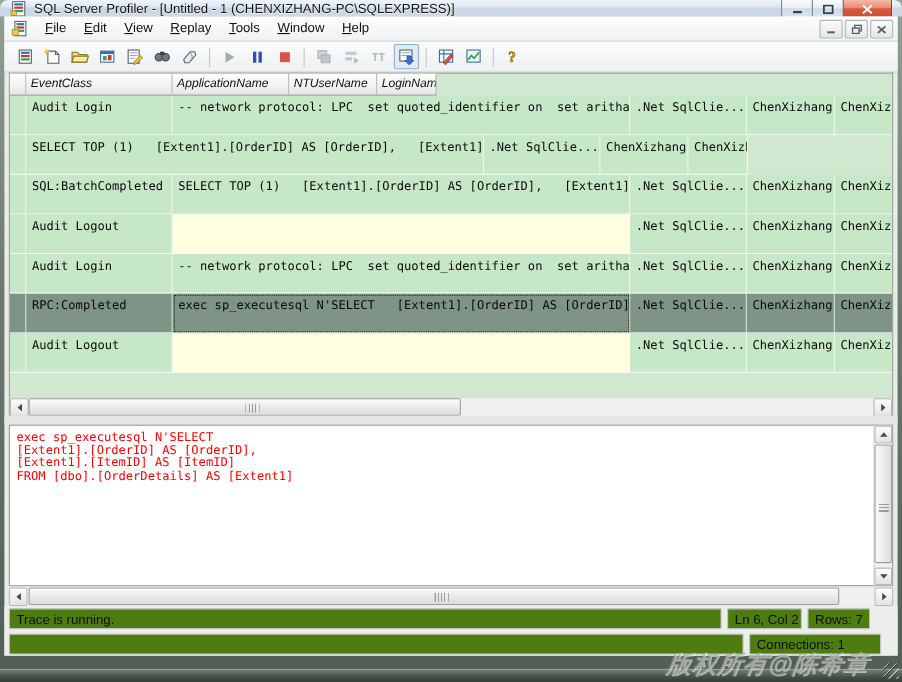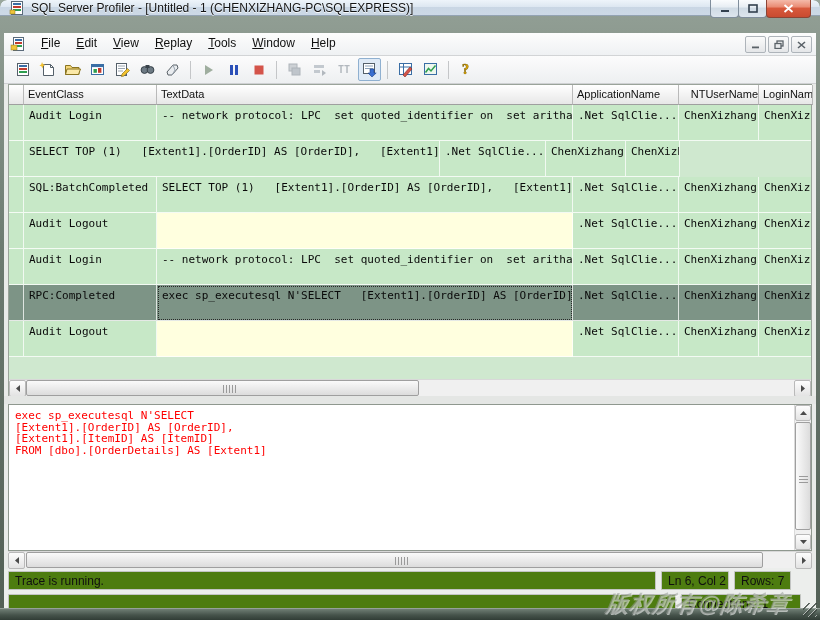--- a/index.html
+++ b/index.html
@@ -21,21 +21,21 @@
   .winbtn { width:29px; height:19px; border:1px solid #808e9c; border-top:none;
             border-radius:0 0 4px 4px; margin-left:-1px;
             background:linear-gradient(180deg,#fdfeff 0%,#e7edf3 45%,#cfdae4 50%,#dde6ee 100%);
             display:flex; align-items:center; justify-content:center; }
   .winbtn.close { width:45px;
             background:linear-gradient(180deg,#f6c1b2 0%,#e98a72 45%,#d8593c 50%,#c94b30 100%);
             border-color:#8c4434; }
   .winbtn svg { display:block; }
 
   
-  .client { position:absolute; left:4px; right:4px; top:33px; height:581px;
+  .client { position:absolute; left:4px; right:4px; top:15px; height:581px;
             background:#e9ebe9; }
 
   
   .menubar { position:absolute; left:0; right:0; top:0; height:23px;
              background:linear-gradient(180deg,#fdfdfd,#eff1f3);
              border-bottom:1px solid #d2d4d6; display:flex; align-items:center; }
   .menubar .appicon { margin:0 7px 0 6px; }
   .menu-item { display:inline-block; font-size:12px; color:#101010; padding:3px 8px 4px;
                line-height:15px; }
   .menu-item::first-letter { text-decoration:underline; }
@@ -52,21 +52,21 @@
         display:flex; align-items:center; justify-content:center; background:transparent; margin:0 1px; }
   .tb.pressed { border-color:#8fb0d0; background:#dfeaf6; }
   .tbsep { width:1px; height:18px; background:#c4c6c8; margin:0 5px; }
 
   
   .gridarea { position:absolute; left:4px; right:4px; top:51px; height:312px;
               background:#cfe8cf; border:1px solid #9aa39a; border-bottom:none; }
   .grid-header { display:flex; height:20px; }
   .gh { background:linear-gradient(180deg,#ffffff,#e7e7e7); border-right:1px solid #b9b9b9;
         border-bottom:1px solid #9f9f9f; font-size:11px; color:#101010;
-        padding:3px 0 0 4px; overflow:hidden; white-space:nowrap; flex:none; }
+        padding:3px 0 0 4px; overflow:hidden; white-space:nowrap; flex:none;font-style:italic; }
   .grid-body { position:absolute; left:0; right:0; top:20px; bottom:17px; overflow:hidden; }
   .grow { display:flex; height:36px; }
   .gc { flex:none; font-family:"DejaVu Sans Mono", monospace; font-size:11px; color:#0a0a0a;
         padding:4px 0 0 5px; white-space:pre; overflow:hidden;
         border-right:1px solid rgba(255,255,255,.75); border-bottom:1px solid rgba(255,255,255,.8); }
   .bg-green  { background:#c7e8c7; }
   .bg-yellow { background:#ffffdf; }
   .bg-sel    { background:#7d9486; }
   .gc.focuscell { outline:1px dotted #2a2a2a; outline-offset:-2px; }
 
@@ -298,23 +298,22 @@
         <svg width="17" height="17" viewBox="0 0 17 17">
           <text x="4" y="13" font-family="Liberation Serif, serif" font-size="14" font-weight="bold" fill="#f0b400" stroke="#7a5c00" stroke-width="0.6">?</text>
         </svg>
       </div>
     </div>
 
     <div class="gridarea">
       <div class="grid-header" id="grid-header">
           <div class="gh" style="width: 15px;"></div>
           <div class="gh" style="width: 133px;">EventClass</div>
-          <div class="gh" style="width: 416px;">TextData</div>
           <div class="gh" style="width: 106px;">ApplicationName</div>
-          <div class="gh" style="width: 80px; text-align: right;">NTUserName</div>
+          <div class="gh" style="width: 80px;">NTUserName</div>
           <div class="gh" style="width: 54px;">LoginName</div>
         </div>
       <div class="grid-body" id="grid-body">
           <div class="grow">
             <div class="gc bg-green" style="width: 15px;"></div>
             <div class="gc bg-green" style="width: 133px;">Audit Login</div>
             <div class="gc bg-green" style="width: 416px;">-- network protocol: LPC  set quoted_identifier on  set arithab...</div>
             <div class="gc bg-green" style="width: 106px;">.Net SqlClie...</div>
             <div class="gc bg-green" style="width: 80px;">ChenXizhang</div>
             <div class="gc bg-green" style="width: 54px;">ChenXizhang</div>

